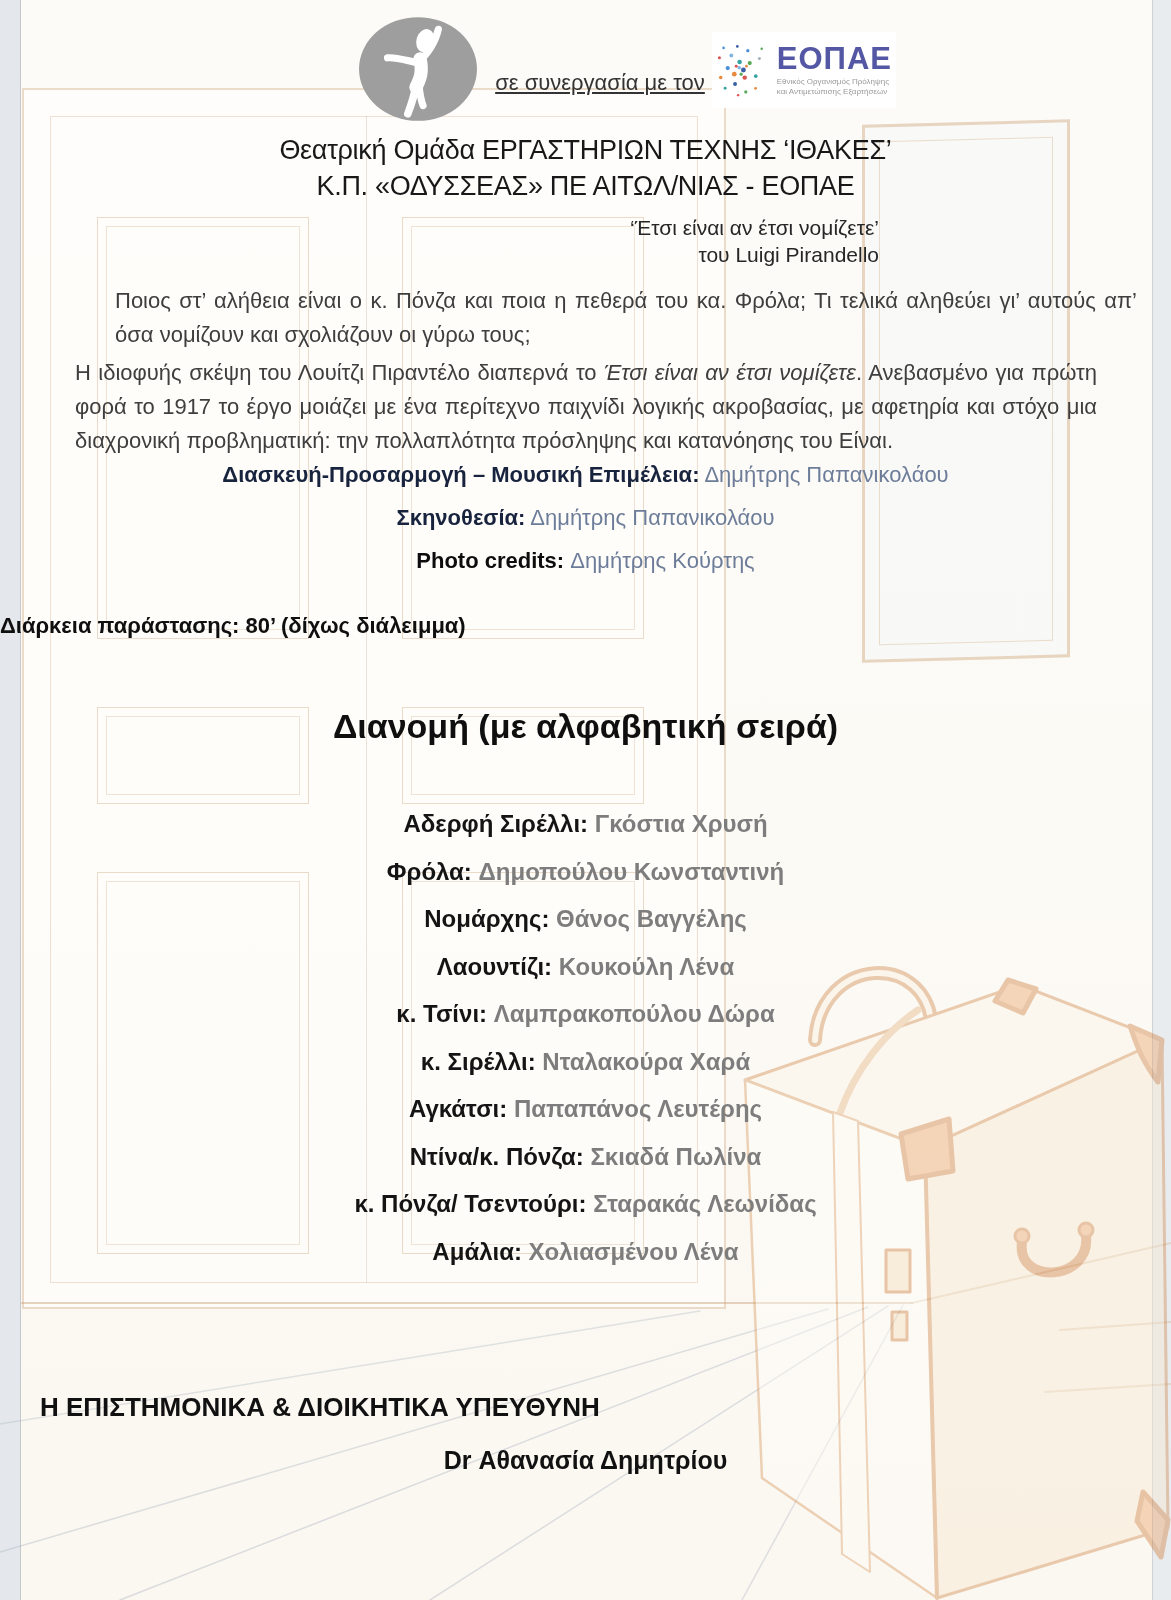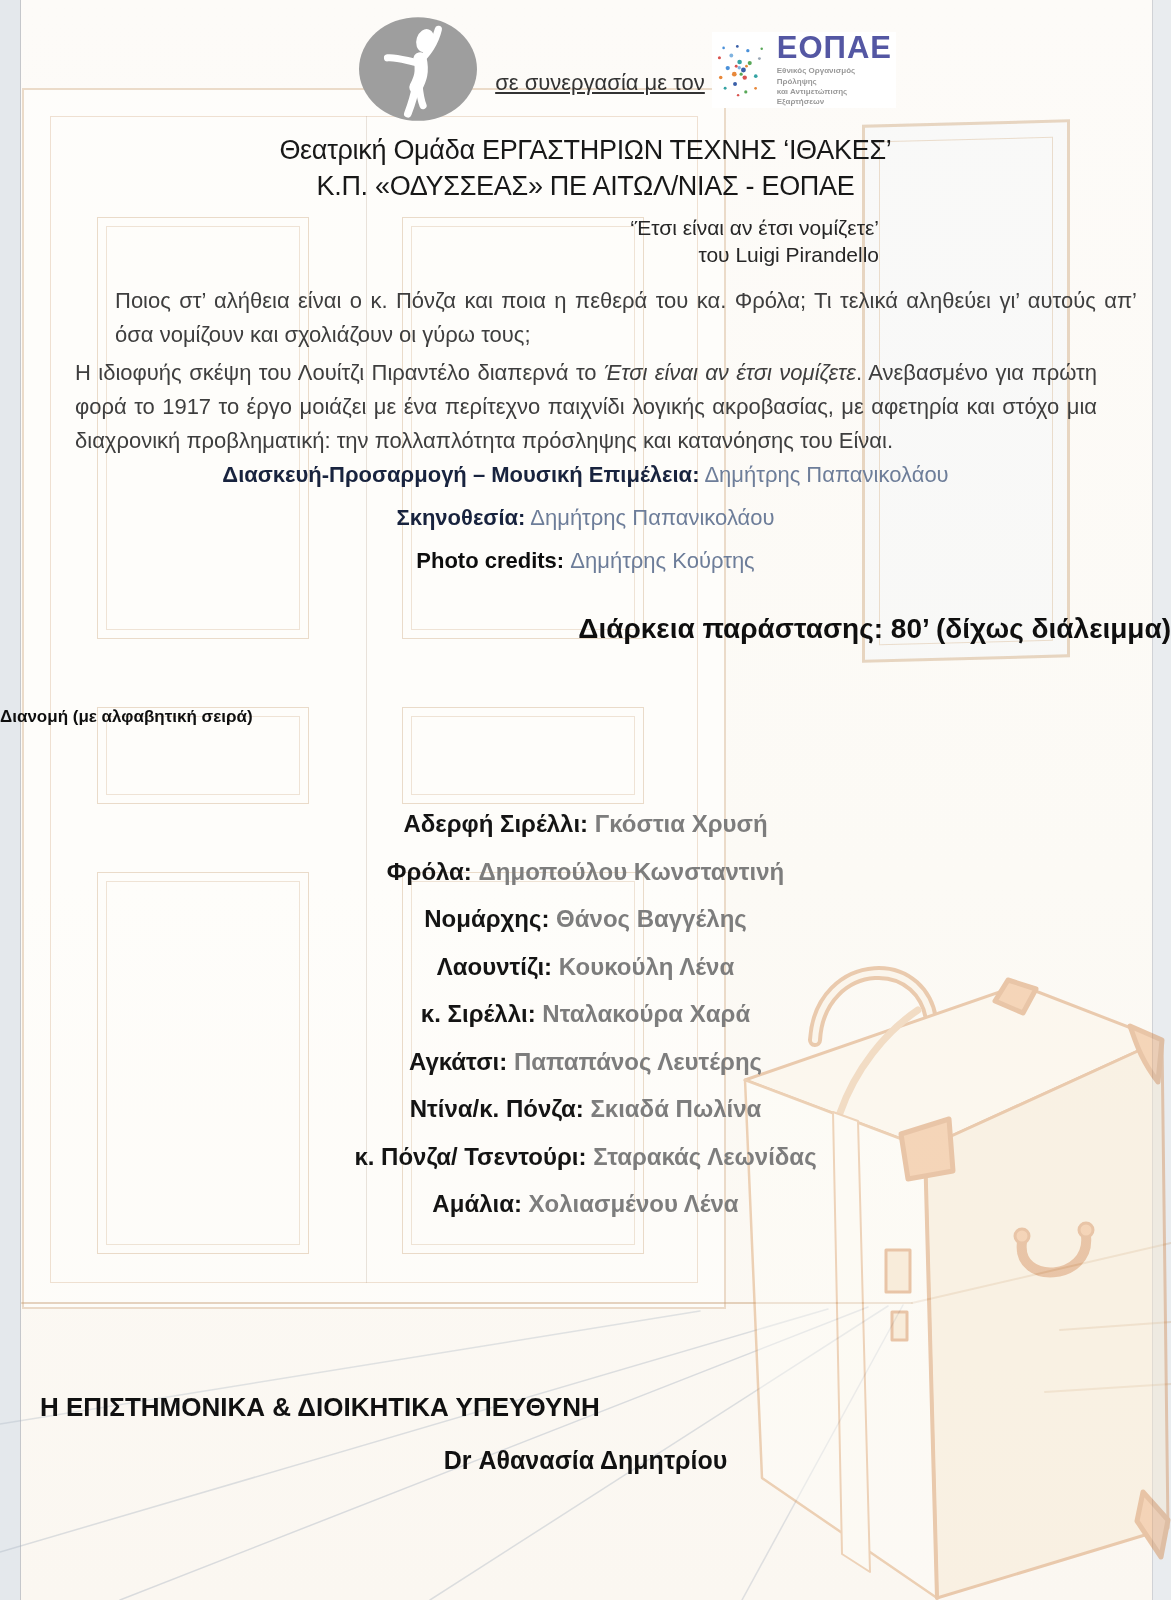--- a/index.html
+++ b/index.html
@@ -30,40 +30,40 @@
     border:1.5px solid rgba(213,178,138,.4);}
   .bg-svg{position:absolute;left:0;top:0;pointer-events:none;}
   
   .logo-ithakes{position:absolute;left:358px;top:16px;width:120px;height:106px;}
   .partnership{position:absolute;left:470px;top:70px;width:260px;text-align:center;
     font-size:22px;color:#333;text-decoration:underline;}
   .eopae-box{position:absolute;left:712px;top:32px;width:184px;height:76px;background:#fff;
     display:flex;align-items:center;padding:2px 4px;box-sizing:border-box;}
   .eopae-text{margin-left:12px;line-height:1;}
   .eopae-name{font-size:31px;color:#5457a3;letter-spacing:1px;font-weight:bold;}
-  .eopae-tag{font-size:8px;color:#9a9a9a;margin-top:3px;line-height:1.3;font-weight:bold;}
+  .eopae-tag{font-size:8px;color:#9a9a9a;margin-top:3px;line-height:1.3;}
   
   .title{position:absolute;left:0;right:0;top:132px;text-align:center;
     font-size:27px;line-height:36px;color:#181818;letter-spacing:-.3px;}
   .subtitle{position:absolute;right:292px;top:214px;text-align:right;
     font-size:21px;line-height:27px;color:#262626;}
   .para{position:absolute;left:75px;width:1022px;text-align:justify;
     font-size:22px;line-height:34px;color:#3e3e3e;}
   #para1{top:284px;margin-left:40px;}
   #para2{top:356px;}
   .it{font-style:italic;}
   .credits{position:absolute;left:0;right:0;top:464px;text-align:center;}
   .credit-row{font-size:22px;line-height:22px;margin-bottom:21px;}
   .credit-label{font-weight:bold;color:#18233e;}
   .credit-row:nth-child(3) .credit-label{color:#0d0d0d;}
   .credit-name{color:#6d7d99;}
-  .duration{position:absolute;left:0;right:0;top:613px;text-align:right;
-    font-size:28px;font-weight:bold;color:#0f0f0f;}
-  .cast-heading{position:absolute;left:0;right:0;top:707px;text-align:left;
-    font-size:17px;font-weight:bold;color:#0f0f0f;}
+  .duration{position:absolute;left:0;right:0;top:613px;text-align:left;
+    font-size:22px;font-weight:bold;color:#0f0f0f;}
+  .cast-heading{position:absolute;left:0;right:0;top:707px;text-align:center;
+    font-size:34px;font-weight:bold;color:#0f0f0f;}
   .cast-list{position:absolute;left:0;right:0;top:810px;text-align:center;}
   .cast-row{font-size:24px;line-height:28px;margin-bottom:19.5px;}
   .cast-role{font-weight:bold;color:#141414;}
   .cast-name{color:#7d7d7d;font-weight:bold;}
   .footer1{position:absolute;left:0;right:0;top:1392px;text-align:left;
     font-size:26px;font-weight:bold;color:#111;padding-left:40px;}
   .footer2{position:absolute;left:0;right:0;top:1446px;text-align:center;
     font-size:25px;font-weight:bold;color:#111;}
 </style>
 </head>
@@ -217,20 +217,21 @@
 
   <div class="duration">Διάρκεια παράστασης: 80’ (δίχως διάλειμμα)</div>
 
   <div class="cast-heading">Διανομή (με αλφαβητική σειρά)</div>
 
   <div class="cast-list">
     <div class="cast-row"><span class="cast-role">Αδερφή Σιρέλλι:</span> <span class="cast-name">Γκόστια Χρυσή</span></div>
     <div class="cast-row"><span class="cast-role">Φρόλα:</span> <span class="cast-name">Δημοπούλου Κωνσταντινή</span></div>
     <div class="cast-row"><span class="cast-role">Νομάρχης:</span> <span class="cast-name">Θάνος Βαγγέλης</span></div>
     <div class="cast-row"><span class="cast-role">Λαουντίζι:</span> <span class="cast-name">Κουκούλη Λένα</span></div>
+    <div class="cast-row"><span class="cast-role">κ. Τσίνι:</span> <span class="cast-name">Λαμπρακοπούλου Δώρα</span></div>
     <div class="cast-row"><span class="cast-role">κ. Σιρέλλι:</span> <span class="cast-name">Νταλακούρα Χαρά</span></div>
     <div class="cast-row"><span class="cast-role">Αγκάτσι:</span> <span class="cast-name">Παπαπάνος Λευτέρης</span></div>
     <div class="cast-row"><span class="cast-role">Ντίνα/κ. Πόνζα:</span> <span class="cast-name">Σκιαδά Πωλίνα</span></div>
     <div class="cast-row"><span class="cast-role">κ. Πόνζα/ Τσεντούρι:</span> <span class="cast-name">Σταρακάς Λεωνίδας</span></div>
     <div class="cast-row"><span class="cast-role">Αμάλια:</span> <span class="cast-name">Χολιασμένου Λένα</span></div>
   </div>
 
   <div class="footer1">Η ΕΠΙΣΤΗΜΟΝΙΚΑ &amp; ΔΙΟΙΚΗΤΙΚΑ ΥΠΕΥΘΥΝΗ</div>
   <div class="footer2">Dr Αθανασία Δημητρίου</div>
 

